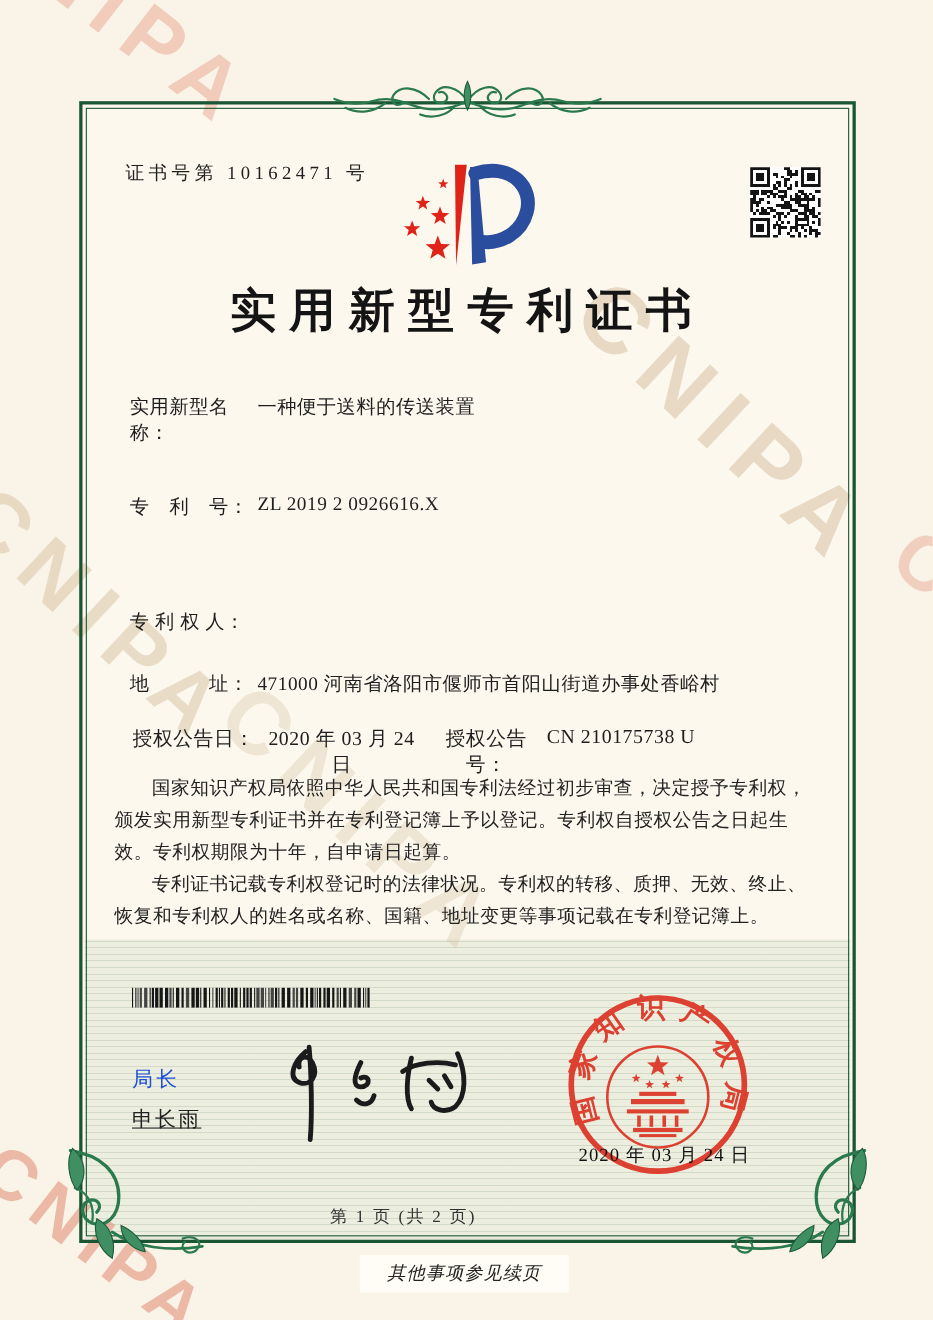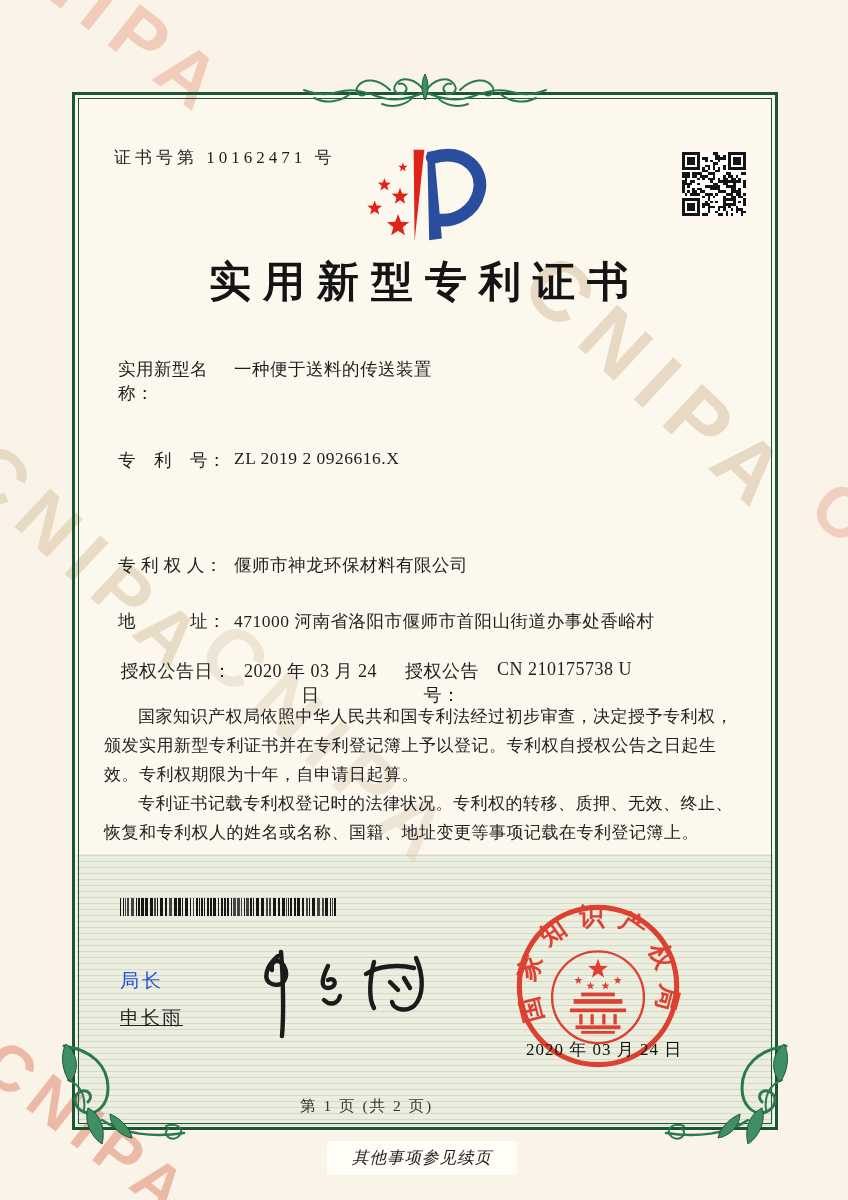--- a/index.html
+++ b/index.html
@@ -447,21 +447,20 @@
   <div class="field-row" style="top:357px">
     <span class="field-label">实用新型名称：</span>
     <span class="field-value">一种便于送料的传送装置</span>
   </div>
   <div class="field-row" style="top:448px">
     <span class="field-label">专　利　号：</span>
     <span class="field-value">ZL 2019 2 0926616.X</span>
   </div>
   <div class="field-row" style="top:553px">
     <span class="field-label">专 利 权 人：</span>
-    <span class="field-value">偃师市神龙环保材料有限公司</span>
   </div>
   <div class="field-row" style="top:609px">
     <span class="field-label">地　　　址：</span>
     <span class="field-value">471000 河南省洛阳市偃师市首阳山街道办事处香峪村</span>
   </div>
 
   <div class="grant-row">
     <span class="gl1">授权公告日：</span>
     <span class="gv1">2020 年 03 月 24 日</span>
     <span class="gl2">授权公告号：</span>

